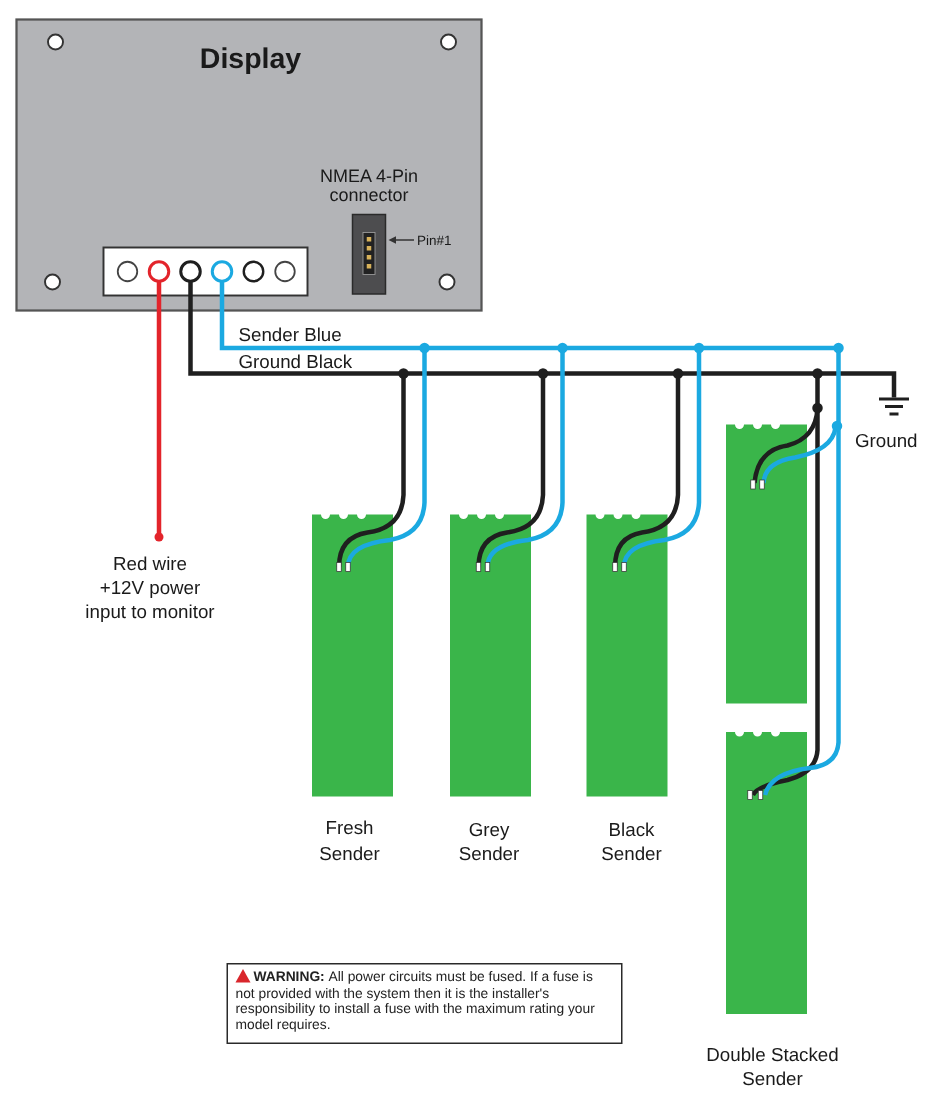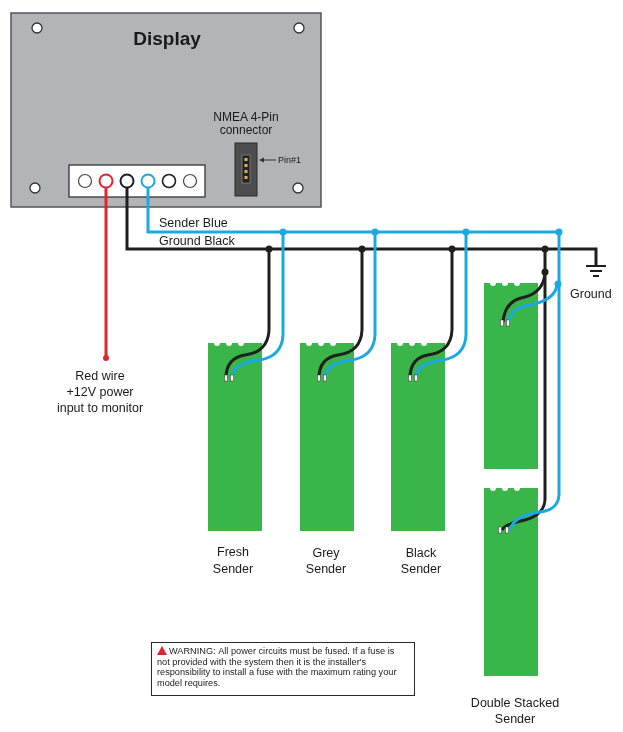--- a/index.html
+++ b/index.html
@@ -5,21 +5,21 @@
     html, body { margin: 0; padding: 0; background: #ffffff; }
     body { width: 623px; height: 732px; position: relative; overflow: hidden; font-family: "Liberation Sans", sans-serif; }
     #diagram { position: absolute; left: 0; top: 0; }
     .lbl { font-family: "Liberation Sans", sans-serif; fill: #1a1a1a; }
     .warn-box {
       position: absolute; left: 151px; top: 642px; width: 264px; height: 54px;
       border: 1.5px solid #2a2a2a; box-sizing: border-box; padding: 3px 5px;
       font-family: "Liberation Sans", sans-serif; font-size: 9.2px; line-height: 10.6px; color: #222;
       background: #fff;
     }
-    .warn-box .warn-title { font-weight: normal; }
+    .warn-box .warn-title { font-weight: bold; }
     .warn-icon { display: inline-block; width: 0; height: 0; border-left: 5px solid transparent; border-right: 5px solid transparent; border-bottom: 9px solid #d9262c; vertical-align: -1px; margin-right: 2px; position: relative; }
   </style>
 </head>
 <body>
 
 <svg id="diagram" width="623" height="732" viewBox="0 0 623 732">
 
   <rect x="11" y="13" width="310" height="194" fill="#b3b4b7" stroke="#555" stroke-width="1.5"></rect>
   <circle cx="37" cy="28" r="5" fill="#fff" stroke="#333" stroke-width="1.3"></circle>
   <circle cx="299" cy="28" r="5" fill="#fff" stroke="#333" stroke-width="1.3"></circle>

